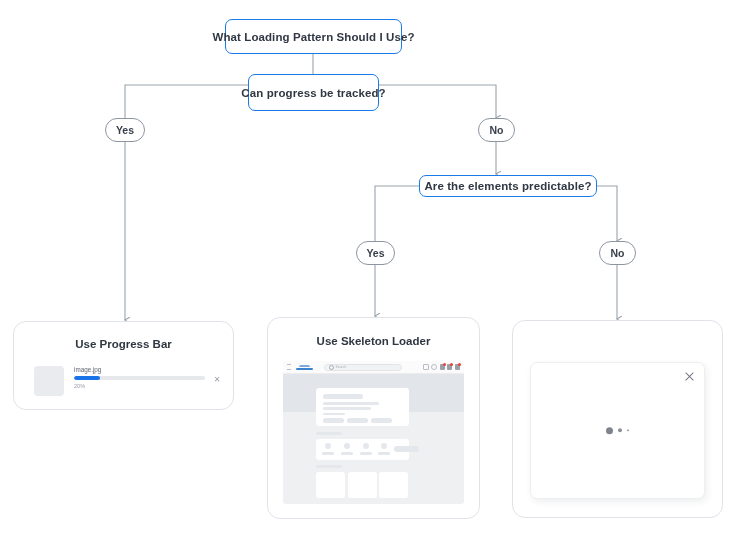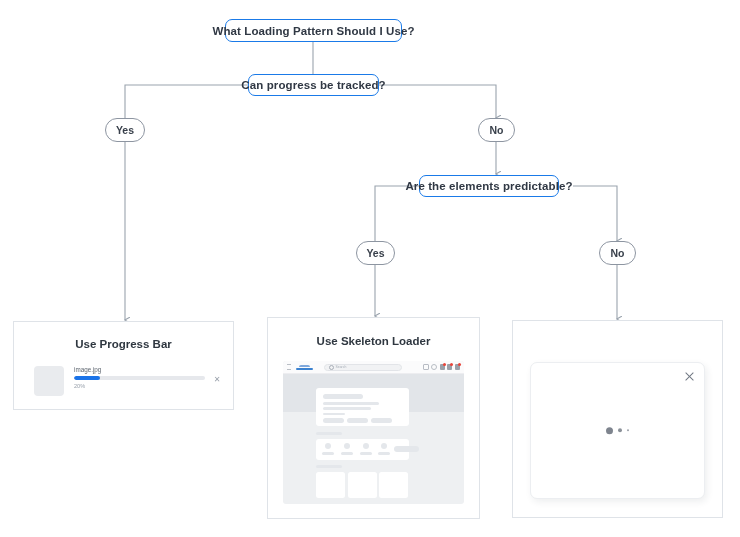--- a/index.html
+++ b/index.html
@@ -60,21 +60,21 @@
     justify-content: center;
     z-index: 4;
   }
 
   
   .card {
     position: absolute;
     box-sizing: border-box;
     background: #ffffff;
     border: 1px solid #dfe3e8;
-    border-radius: 0;
+    border-radius: 13px;
     z-index: 3;
   }
   .card-title {
     position: absolute;
     left: 0;
     right: 0;
     text-align: center;
     font-size: 11.5px;
     font-weight: bold;
     color: #2f3views;
@@ -338,29 +338,29 @@
       <path d="M419,186 L375,186 L375,241"></path>
 
       <path d="M573,186 L617,186 L617,241" marker-end="url(#arw)"></path>
 
       <path d="M375,265 L375,316" marker-end="url(#arw)"></path>
 
       <path d="M617,265 L617,319" marker-end="url(#arw)"></path>
     </g>
   </svg>
 
-  <div class="decision" id="node-root" style="left:225px; top:19px; width:177px; height:23px;">
+  <div class="decision" id="node-root" style="left:225px; top:19px; width:177px; height:35px;">
     <span>What Loading Pattern Should I Use?</span>
   </div>
 
-  <div class="decision" id="node-track" style="left:248px; top:74px; width:131px; height:22px;">
+  <div class="decision" id="node-track" style="left:248px; top:74px; width:131px; height:37px;">
     <span>Can progress be tracked?</span>
   </div>
 
-  <div class="decision" id="node-predict" style="left:419px; top:175px; width:140px; height:22px;">
+  <div class="decision" id="node-predict" style="left:419px; top:175px; width:178px; height:22px;">
     <span>Are the elements predictable?</span>
   </div>
 
   <div class="pill" style="left:105px; top:118px; width:40px; height:24px;">
     <span>Yes</span>
   </div>
 
   <div class="pill" style="left:478px; top:118px; width:37px; height:24px;">
     <span>No</span>
   </div>

